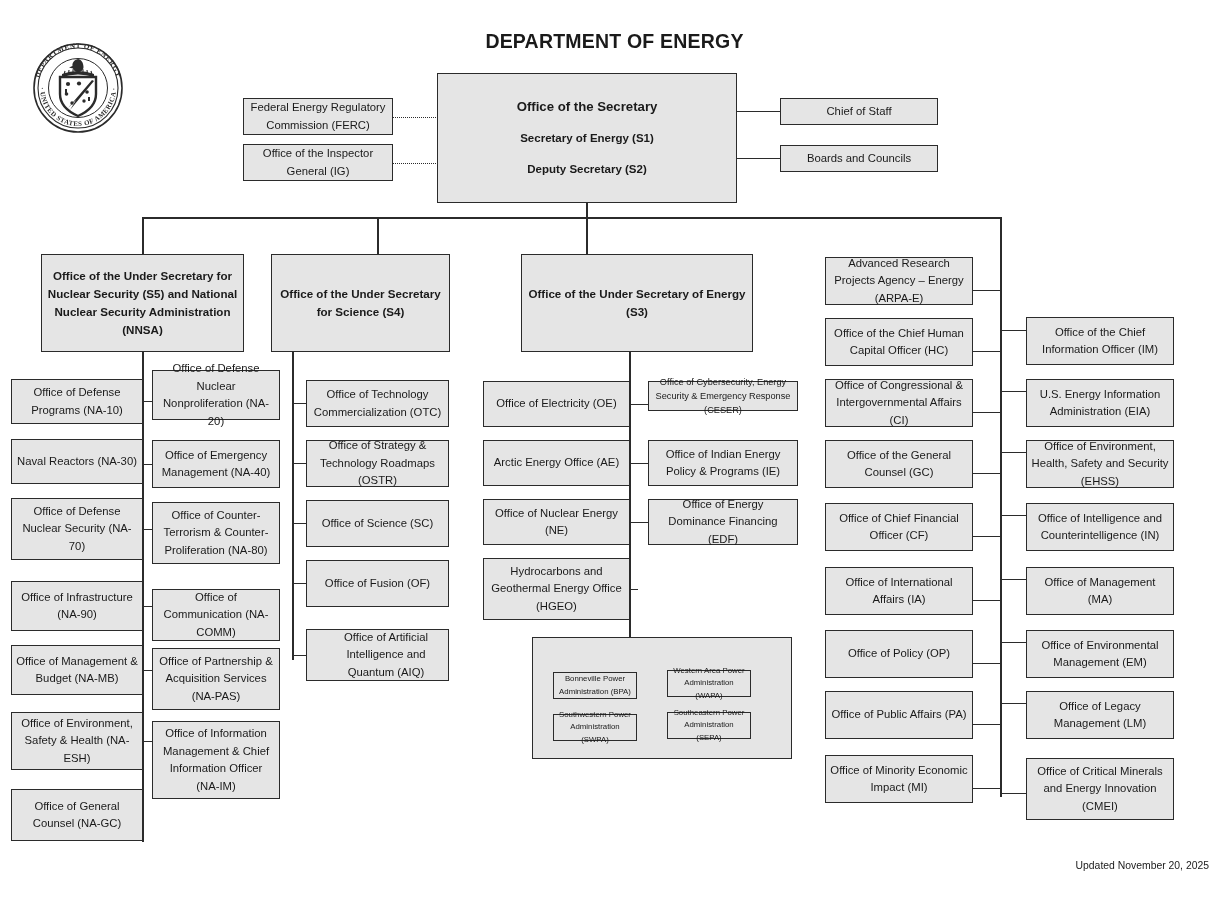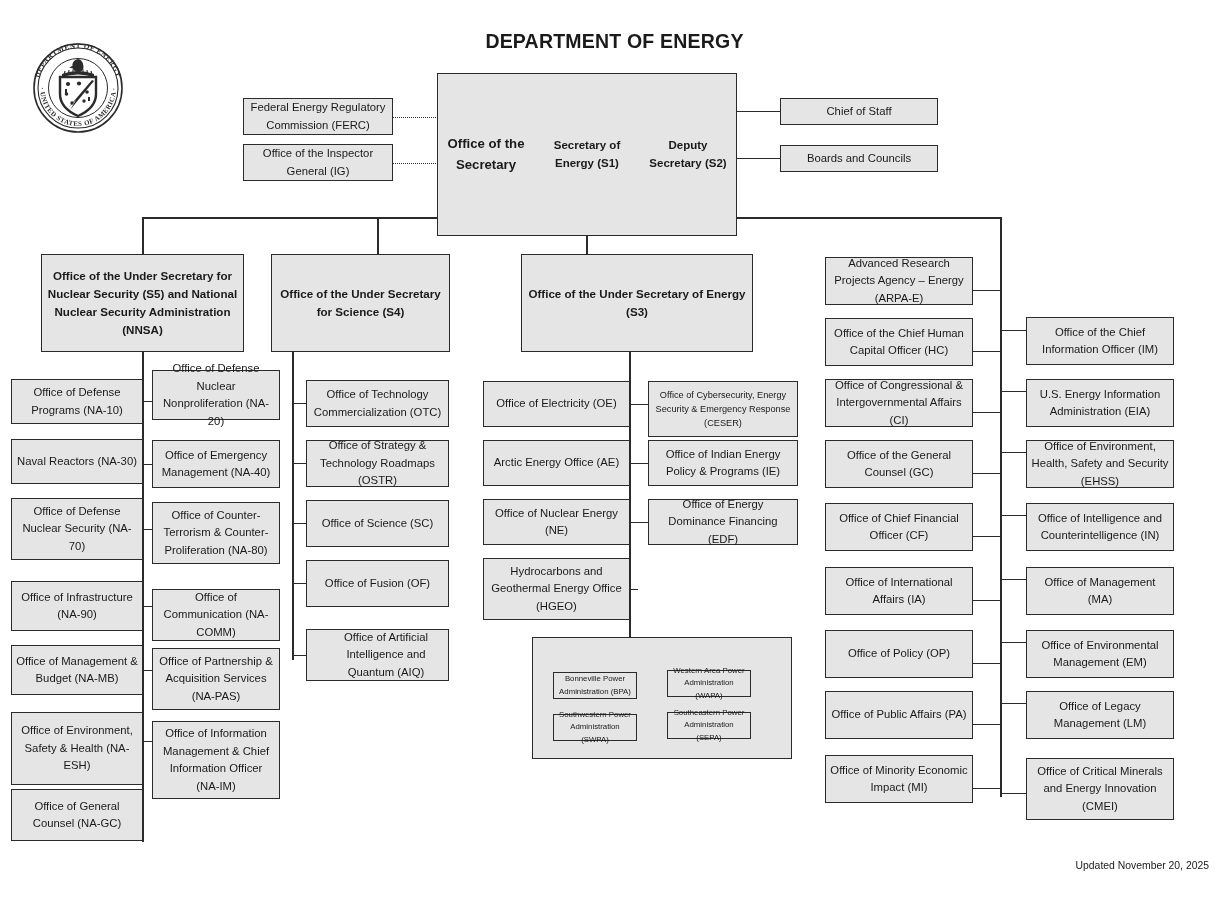--- a/index.html
+++ b/index.html
@@ -74,21 +74,21 @@
         <circle cx="48" cy="69" r="1.7"></circle>
           <circle cx="60" cy="67" r="1.7"></circle>
         <rect x="41" y="55" width="2" height="4"></rect>
           <rect x="64" y="63" width="2" height="4"></rect>
       </g>
     </svg>
   </div>
 
   <div id="title">DEPARTMENT OF ENERGY</div>
 
-  <div class="box hdr" style="left:437px;top:73px;width:300px;height:163px;flex-direction:row;gap:13px;">
+  <div class="box hdr" style="left:437px;top:73px;width:300px;height:130px;flex-direction:column;gap:13px;">
     <span style="font-size:13.2px;">Office of the Secretary</span>
     <span style="font-size:11.5px;">Secretary of Energy (S1)</span>
     <span style="font-size:11.5px;">Deputy Secretary (S2)</span>
   </div>
 
   <div class="box sm" style="left:243px;top:98px;width:150px;height:37px;">
     <span>Federal Energy Regulatory Commission (FERC)</span>
   </div>
   <div class="box sm" style="left:243px;top:144px;width:150px;height:37px;">
     <span>Office of the Inspector General (IG)</span>
@@ -131,21 +131,21 @@
     </div>
   <div class="box sm" style="left:11px;top:498px;width:132px;height:62px;">
     <span>Office of Defense Nuclear Security (NA-70)</span>
     </div>
   <div class="box sm" style="left:11px;top:581px;width:132px;height:50px;">
     <span>Office of Infrastructure (NA-90)</span>
     </div>
   <div class="box sm" style="left:11px;top:645px;width:132px;height:50px;">
     <span>Office of Management &amp; Budget (NA-MB)</span>
     </div>
-  <div class="box sm" style="left:11px;top:712px;width:132px;height:73px;">
+  <div class="box sm" style="left:11px;top:712px;width:132px;height:58px;">
     <span>Office of Environment, Safety &amp; Health (NA-ESH)</span>
     </div>
   <div class="box sm" style="left:11px;top:789px;width:132px;height:52px;">
     <span>Office of General Counsel (NA-GC)</span>
     </div>
 
   <div class="box sm" style="left:152px;top:370px;width:128px;height:50px;">
     <span>Office of Defense Nuclear Nonproliferation (NA-20)</span>
     </div>
   <div class="box sm" style="left:152px;top:440px;width:128px;height:48px;">
@@ -200,21 +200,21 @@
   <div class="box sm" style="left:483px;top:440px;width:147px;height:46px;">
     <span>Arctic Energy Office (AE)</span>
     </div>
   <div class="box sm" style="left:483px;top:499px;width:147px;height:46px;">
     <span>Office of Nuclear Energy (NE)</span>
     </div>
   <div class="box sm" style="left:483px;top:558px;width:147px;height:62px;">
     <span>Hydrocarbons and Geothermal Energy Office (HGEO)</span>
     </div>
 
-  <div class="box xs" style="left:648px;top:381px;width:150px;height:56px;">
+  <div class="box xs" style="left:648px;top:381px;width:150px;height:30px;">
     <span>Office of Cybersecurity, Energy Security &amp; Emergency Response (CESER)</span>
     </div>
   <div class="box sm" style="left:648px;top:440px;width:150px;height:46px;">
     <span>Office of Indian Energy Policy &amp; Programs (IE)</span>
     </div>
   <div class="box sm" style="left:648px;top:499px;width:150px;height:46px;">
     <span>Office of Energy Dominance Financing (EDF)</span>
     </div>
 
   <div class="ln lnh" style="left:630px;top:404px;width:19px;"></div>

